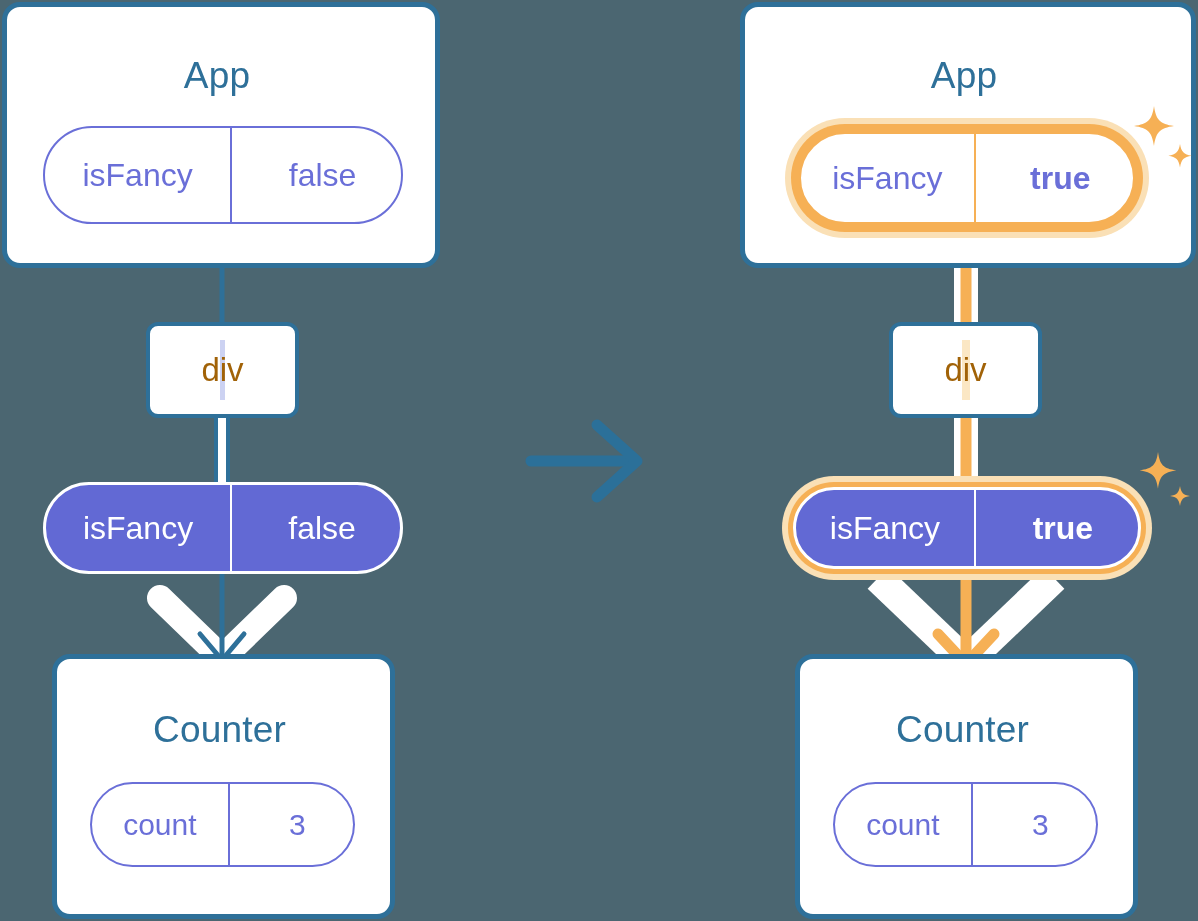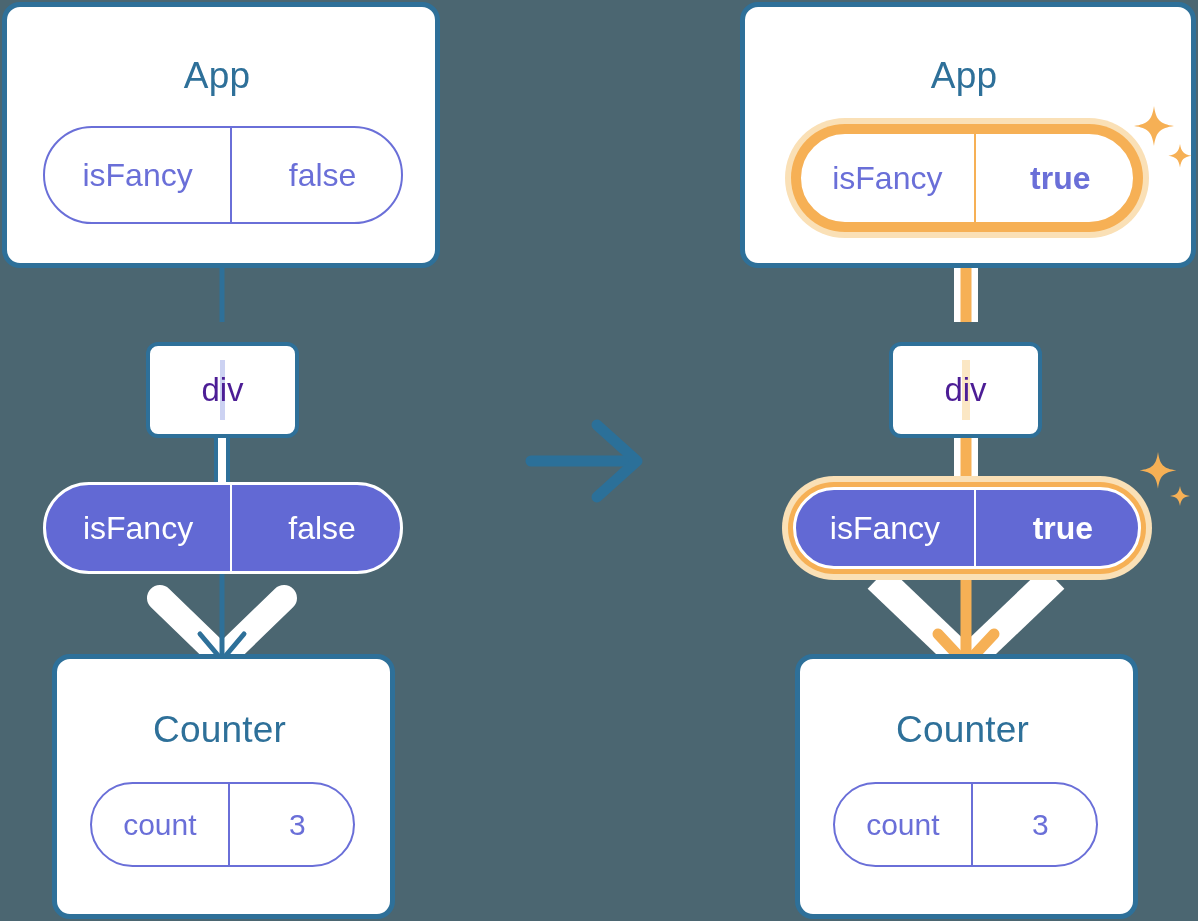--- a/index.html
+++ b/index.html
@@ -49,23 +49,22 @@
   
   .div-box {
     position: absolute;
     background: #ffffff;
     border: 4px solid #2e7099;
     border-radius: 12px;
     box-sizing: border-box;
     display: flex;
     align-items: center;
     justify-content: center;
-    color: #4c1d95;
+    color: #a16207;
     font-size: 33px;
-    margin-top: 20px;
   }
   .div-label { position: relative; z-index: 3; }
 
   
   .pill {
     position: absolute;
     box-sizing: border-box;
     display: flex;
     align-items: stretch;
     border-radius: 999px;

